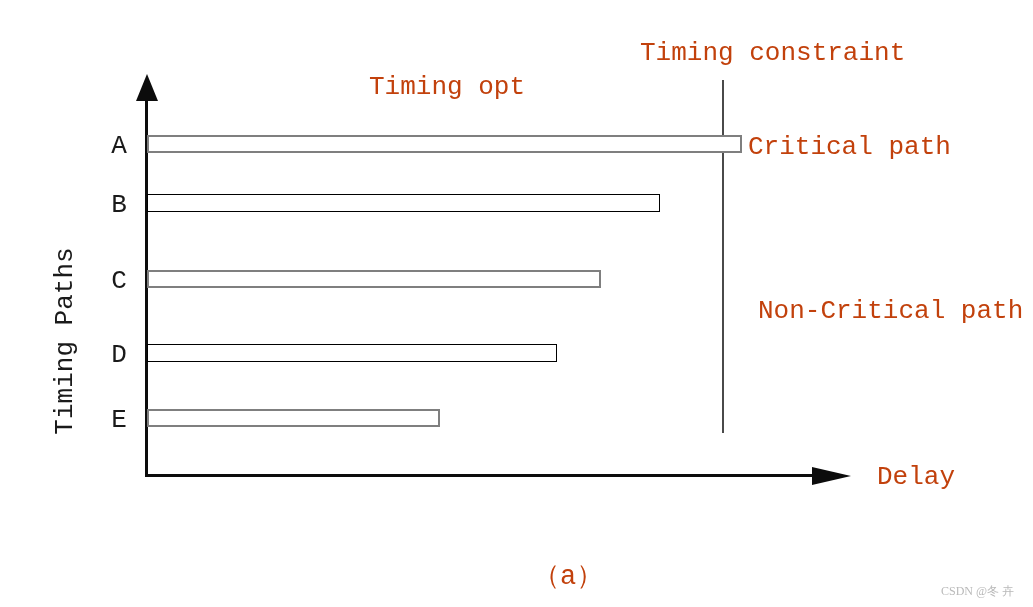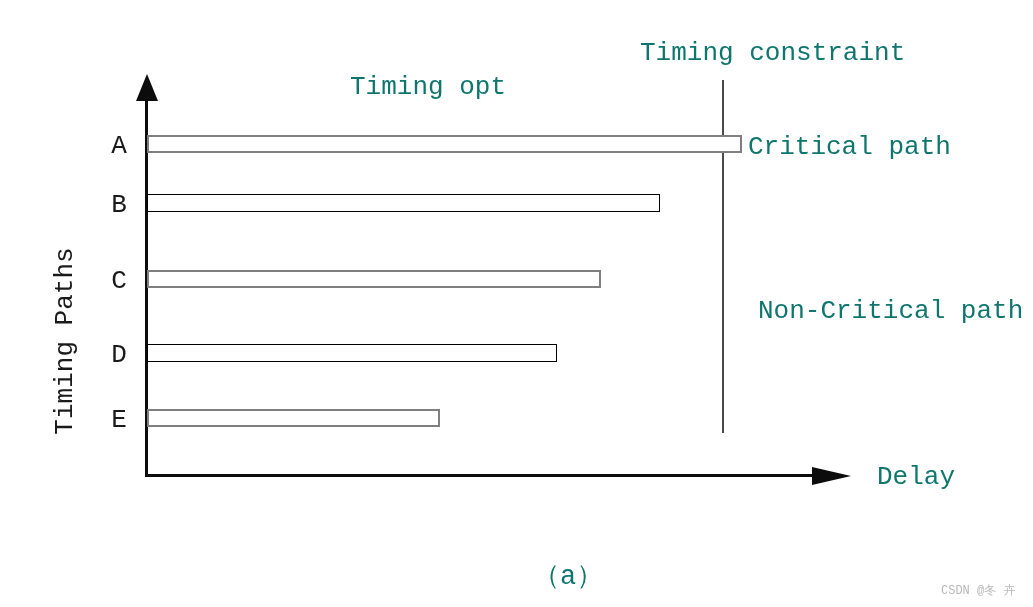--- a/index.html
+++ b/index.html
@@ -10,21 +10,21 @@
     background: #ffffff;
     overflow: hidden;
     font-family: "Liberation Mono", monospace;
     color: #1a1a1a;
   }
   .txt {
     position: absolute;
     font-size: 26px;
     line-height: 30px;
     white-space: nowrap;
-    color: #0f766e;
+    color: #c2410c;
     text-align: center;
   }
   
   .yaxis-line {
     position: absolute;
     left: 145px; top: 88px;
     width: 3px; height: 389px;
     background: #0c0c0c;
   }
   .yaxis-arrow {
@@ -75,21 +75,21 @@
     text-align: center;
     font-size: 26px;
     line-height: 30px;
     transform: rotate(-90deg);
     white-space: nowrap;
   }
   .caption { font-size: 27px; }
   .watermark {
     position: absolute;
     left: 941px; top: 584px;
-    font-family: Liberation Mono, monospace;
+    font-family: Liberation Serif, serif;
     font-size: 12px;
     line-height: 14px;
     color: #b9b9b9;
     white-space: nowrap;
   }
 </style>
 </head>
 <body>
 
 <div id="stage">
@@ -107,21 +107,21 @@
       <div class="bar" style="left: 147px; top: 194px; width: 513px; height: 18px; border: 1.5px solid rgb(0, 0, 0); background: rgb(255, 255, 255);"></div>
       <div class="row-label" style="top: 190px;">B</div>
       <div class="bar" style="left: 147px; top: 270px; width: 454px; height: 18px; border: 2px solid rgb(127, 127, 127); background: rgb(255, 255, 255);"></div>
       <div class="row-label" style="top: 266px;">C</div>
       <div class="bar" style="left: 147px; top: 344px; width: 410px; height: 18px; border: 1.5px solid rgb(0, 0, 0); background: rgb(255, 255, 255);"></div>
       <div class="row-label" style="top: 340px;">D</div>
       <div class="bar" style="left: 147px; top: 409px; width: 293px; height: 18px; border: 2px solid rgb(127, 127, 127); background: rgb(255, 255, 255);"></div>
       <div class="row-label" style="top: 405px;">E</div>
     </div>
 
-  <div class="txt" style="left:350px; top:72px;">Timing opt</div>
+  <div class="txt" style="left:369px; top:72px;">Timing opt</div>
 
   <div class="txt" style="left:640px; top:38px;">Timing constraint</div>
 
   <div class="txt" style="left:758px; top:296px;">Non-Critical path</div>
 
   <div class="txt" style="left:748px; top:132px;">Critical path</div>
 
   <div class="txt" style="left:864px; top:462px;margin-left:13px;">Delay</div>
 
   <div class="y-title">Timing Paths</div>

